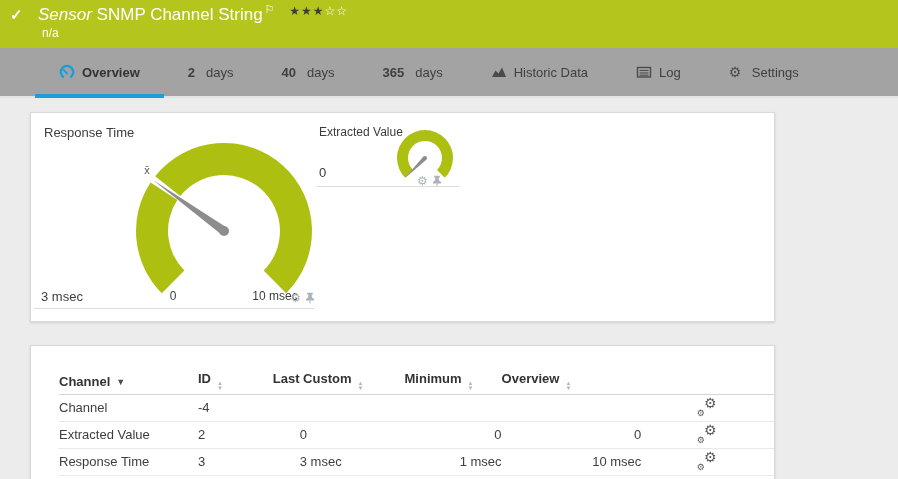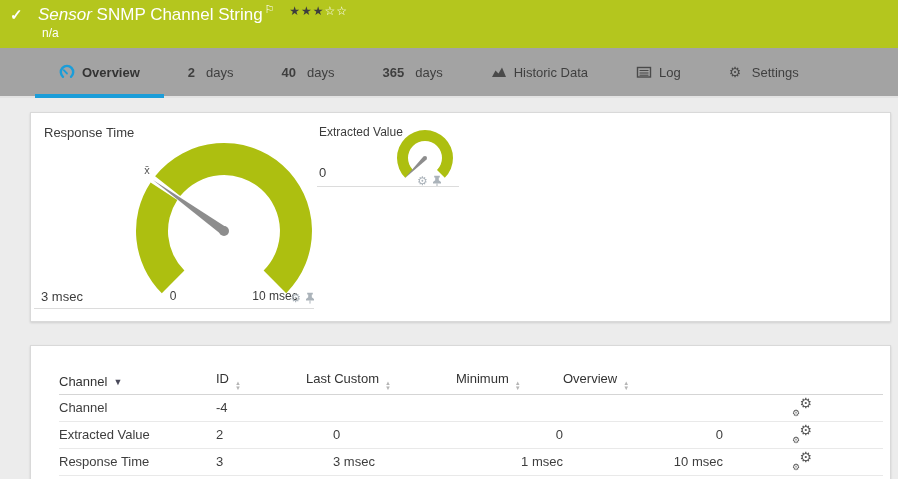--- a/index.html
+++ b/index.html
@@ -38,21 +38,21 @@
   .tab .num { font-weight:bold; margin-right:4px; }
   .tab.active .lbl { font-weight:bold; color:#333; }
   .tab.active::after {
     content:""; position:absolute; left:0; right:0; bottom:-2px; height:4px; background:#1b9dd9;
   }
   .ticon { display:inline-block; width:16px; height:16px; flex:0 0 auto; }
   .gear-glyph { font-size:14px; color:#4a4a4a; line-height:16px; }
 
   
   .panel {
-    position:absolute; left:30px; width:861px; background:#fff;
+    position:absolute; left:30px; width:745px; background:#fff;
     border:1px solid #d9d9d9; box-shadow:0 1px 2px rgba(0,0,0,.12);
   }
   .panel.gauges { top:112px; height:210px; }
   .panel.channels { top:345px; height:170px; }
 
   
   .widget { position:absolute; }
   .w-response { left:5px; top:0; width:285px; height:205px; }
   .w-extract  { left:286px; top:0; width:150px; height:205px; }
   .wtitle { position:absolute; left:8px; top:12px; font-size:13px; color:#3c3c3c; }
@@ -65,21 +65,21 @@
   .w-response .wdivider { left:-2px; width:280px; top:195px; }
   .w-extract  .wdivider { left:0; width:142px; top:73px; }
   .wicons { position:absolute; display:flex; align-items:center; gap:4px; }
   .w-response .wicons { right:6px; top:179px; }
   .w-extract  .wicons { left:100px; top:62px; }
   .wgear { font-size:12px; color:#abb3ba; line-height:12px; cursor:pointer; }
   .wpin { width:10px; height:12px; cursor:pointer; }
 
   
   table.channels-table { border-collapse:collapse; margin:23px 0 0 28px; table-layout:fixed; font-size:13px; }
-  .channels-table th { font-weight:normal; color:#333; text-align:left; padding:0; height:25px; vertical-align:middle; }
+  .channels-table th { font-weight:bold; color:#333; text-align:left; padding:0; height:25px; vertical-align:middle; }
   .channels-table td { color:#3e3e3e; padding:0; height:27px; vertical-align:middle; }
   .channels-table thead tr { border-bottom:1px solid #d5d5d5; }
   .channels-table tbody tr { border-bottom:1px solid #e9e9e9; }
   .col-right { text-align:right; }
   .cell-indent { padding-left:27px !important; }
   .sort-desc { color:#4a4a5a; font-size:9px; margin-left:6px; vertical-align:1px; }
   .sort-both { display:inline-flex; flex-direction:column; margin-left:6px; vertical-align:-2px; color:#b5b5b5; }
   .sort-both span { font-size:6px; line-height:5px; }
   .row-gear { position:relative; display:inline-block; width:22px; height:18px; color:#5a5a5a; cursor:pointer; }
   .row-gear .g-big { position:absolute; right:2px; top:-2px; font-size:14px; }

